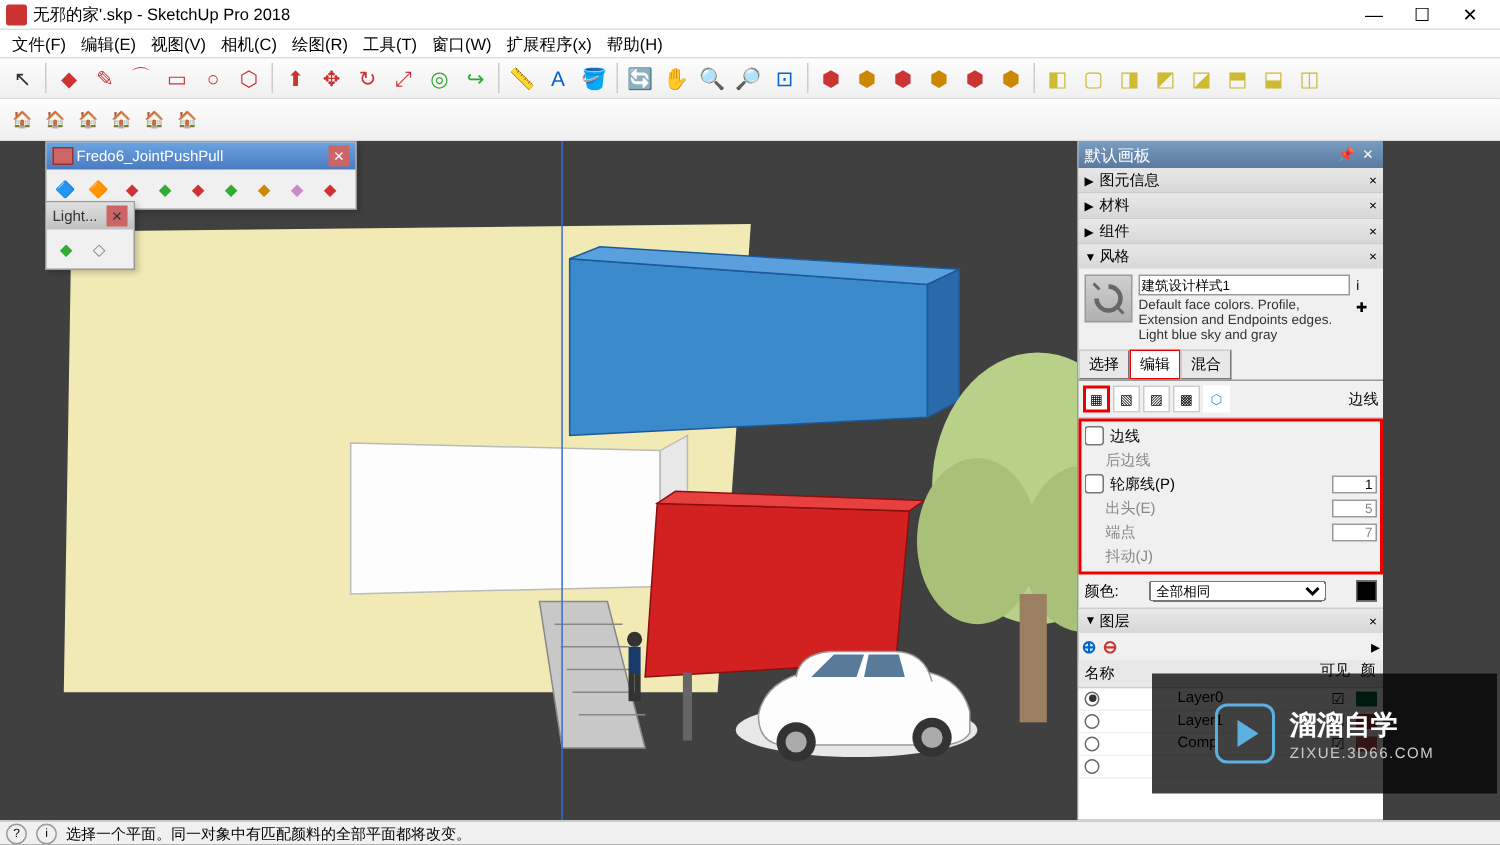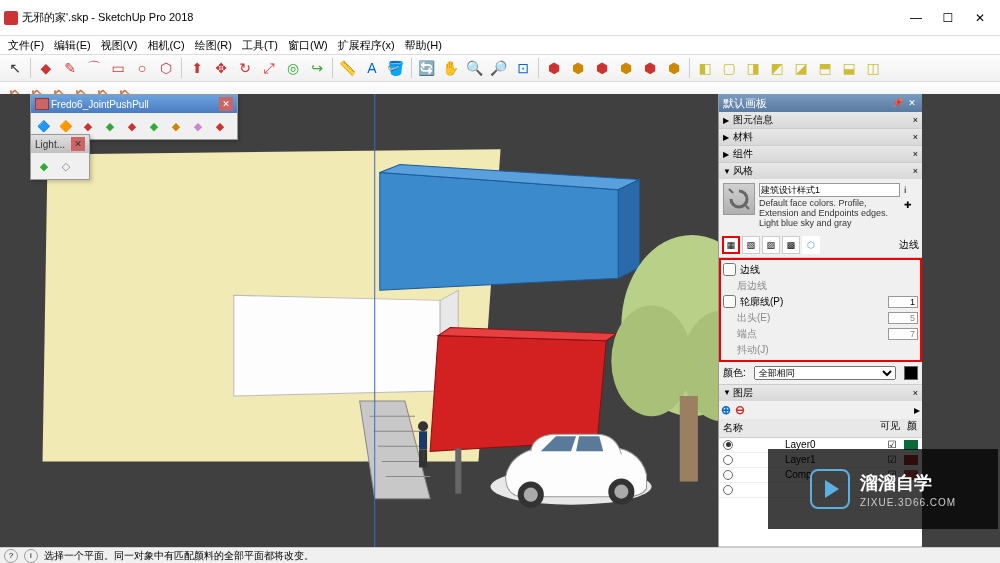--- a/index.html
+++ b/index.html
@@ -1,17 +1,17 @@
 <!DOCTYPE html>
 <html><head>
   <meta charset="utf-8">
   <style>
     * { margin: 0; padding: 0; box-sizing: border-box; font-family: "Microsoft YaHei", Arial, sans-serif; }
     body { width: 1000px; height: 563px; background: #fff; overflow: hidden; position: relative; font-size: 11px; }
-    .titlebar { height: 36px; background: #fff; display: flex; align-items: center; padding: 0 4px; border-bottom: 1px solid #ddd; }
+    .titlebar { height: 20px; background: #fff; display: flex; align-items: center; padding: 0 4px; border-bottom: 1px solid #ddd; }
     .titlebar .app-icon { width: 14px; height: 14px; background: #cc3333; margin-right: 4px; border-radius: 2px; }
     .titlebar .title { flex: 1; font-size: 11px; }
     .titlebar .win-btns { display: flex; gap: 0; }
     .titlebar .win-btn { width: 32px; height: 20px; display: flex; align-items: center; justify-content: center; font-size: 12px; cursor: pointer; }
     .menubar { height: 18px; display: flex; align-items: center; padding: 0 4px; gap: 2px; font-size: 11px; }
     .menubar span { padding: 1px 4px; cursor: pointer; }
     .toolbar1 { height: 28px; display: flex; align-items: center; padding: 0 4px; gap: 2px; border-top: 1px solid #ddd; border-bottom: 1px solid #ddd; background: linear-gradient(#fdfdfd, #f0f0f0); }
     .tb-icon { width: 22px; height: 22px; display: flex; align-items: center; justify-content: center; cursor: pointer; font-size: 14px; border-radius: 2px; }
     .tb-sep { width: 1px; height: 20px; background: #ccc; margin: 0 2px; }
     .toolbar2 { height: 28px; display: flex; align-items: center; padding: 0 4px; gap: 0; border-bottom: 1px solid #ddd; background: linear-gradient(#fdfdfd, #f0f0f0); }
@@ -48,21 +48,21 @@
     .edge-toolbar { padding: 3px; display: flex; align-items: center; gap: 2px; border-bottom: 1px solid #ccc; }
     .edge-toolbar .et-icon { width: 18px; height: 18px; border: 1px solid #ccc; background: #fff; cursor: pointer; display: flex; align-items: center; justify-content: center; font-size: 9px; }
     .edge-toolbar .et-icon.sel { border: 2px solid #e00; }
     .edge-toolbar .et-label { margin-left: auto; font-size: 10px; }
     .edge-opts { padding: 4px; font-size: 10px; }
     .edge-opt-row { display: flex; align-items: center; height: 16px; }
     .edge-opt-row input[type=checkbox] { margin-right: 4px; }
     .edge-opt-row .lbl { flex: 1; }
     .edge-opt-row .val { width: 30px; border: 1px solid #999; text-align: right; padding: 0 2px; font-size: 9px; background: #fff; }
     .edge-opts.outlined { border: 2px solid #e00; padding: 2px; }
-    .color-row { padding: 4px; display: flex; align-items: center; gap: 8px; font-size: 10px; }
+    .color-row { padding: 4px; display: flex; align-items: center; gap: 20px; font-size: 10px; }
     .color-row select { flex: 1; font-size: 9px; }
     .color-swatch { width: 14px; height: 14px; background: #000; border: 1px solid #666; }
     .layers-panel { flex: 1; display: flex; flex-direction: column; min-height: 0; }
     .layers-toolbar { display: flex; align-items: center; padding: 2px; gap: 4px; font-size: 12px; }
     .layers-header { display: flex; font-size: 10px; background: #e8e8e8; border-bottom: 1px solid #ccc; }
     .layers-header .col-name { flex: 1; padding: 2px 4px; }
     .layers-header .col-vis { width: 24px; text-align: center; }
     .layers-header .col-color { width: 20px; text-align: center; }
     .layers-list { flex: 1; overflow: auto; background: #fff; }
     .layer-row { display: flex; align-items: center; height: 15px; font-size: 10px; border-bottom: 1px solid #f0f0f0; }
@@ -299,20 +299,25 @@
         </div>
         <div class="style-text">
           <input value="建筑设计样式1" style="">
           <div class="style-desc">Default face colors. Profile, Extension and Endpoints edges. Light blue sky and gray</div>
         </div>
         <div class="style-side-icons">
           <span>ℹ</span>
           <span>✚</span>
         </div>
       </div>
+      <div class="tab-row">
+        <div class="tab">选择</div>
+        <div class="tab active">编辑</div>
+        <div class="tab">混合</div>
+      </div>
       <div class="edge-toolbar">
         <div class="et-icon sel">▦</div>
         <div class="et-icon">▧</div>
         <div class="et-icon">▨</div>
         <div class="et-icon">▩</div>
         <div class="et-icon" style="border:none;color:#39c">⬡</div>
         <div class="et-label">边线</div>
       </div>
       <div class="edge-opts outlined">
         <div class="edge-opt-row">

